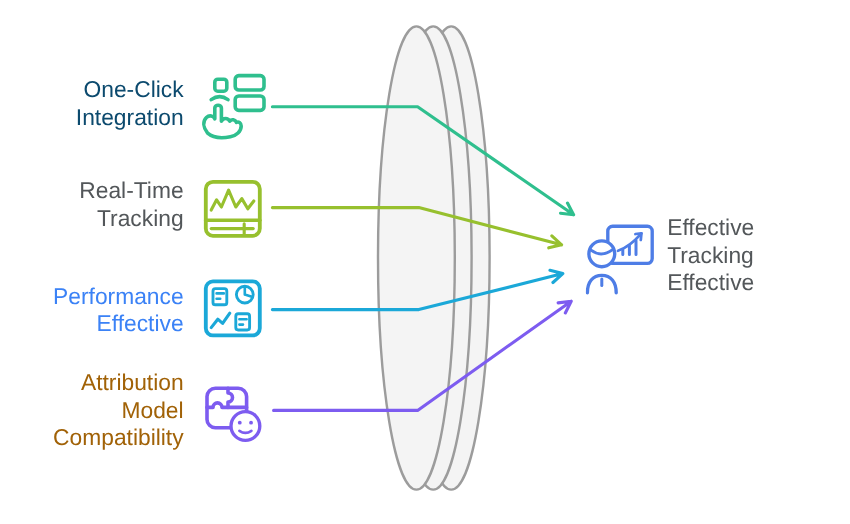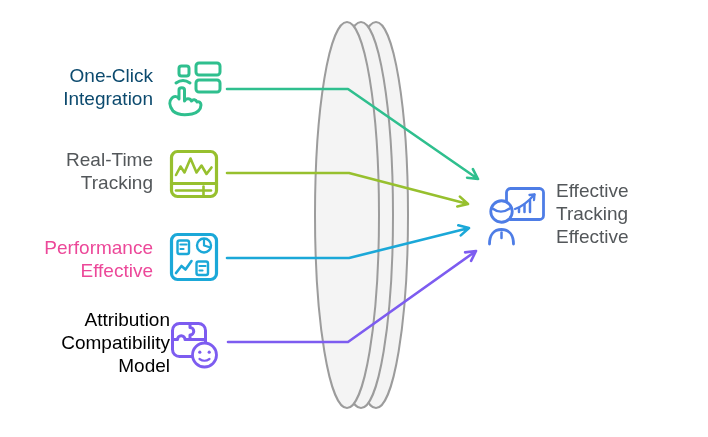--- a/index.html
+++ b/index.html
@@ -50,40 +50,40 @@
   </div>
 
   <svg class="icon" style="left: 168px; top: 146px; color: rgb(151, 192, 46);" width="52" height="56" viewBox="0 0 52 56" fill="none" stroke="currentColor" stroke-linecap="round" stroke-linejoin="round">
     <rect x="3.5" y="5.5" width="45" height="45" rx="6" stroke-width="3.2"></rect>
     <line x1="3.5" y1="37.5" x2="48.5" y2="37.5" stroke-width="3"></line>
     <polyline points="8,29 12.5,20.5 16.5,26.5 22.5,12.5 28.5,26.5 33.5,19.5 38.5,28 43.5,21.5" stroke-width="2.6"></polyline>
     <line x1="8" y1="44.5" x2="43" y2="44.5" stroke-width="2.6"></line>
     <line x1="35.5" y1="40.5" x2="35.5" y2="48.5" stroke-width="2.6"></line>
   </svg>
 
-  <div class="label right" style="right: 555px; top: 236px; color: #ec4899;">
+  <div class="label right" style="right: 555px; top: 236px; color: #3b82f6;">
     <div>Performance</div>
     <div>Effective</div>
   </div>
 
   <svg class="icon" style="left: 168px; top: 230px; color: rgb(27, 168, 216);" width="52" height="54" viewBox="0 0 52 54" fill="none" stroke="currentColor" stroke-linecap="round" stroke-linejoin="round">
     <rect x="3.5" y="4.5" width="45" height="45" rx="6" stroke-width="3.2"></rect>
     <rect x="9.5" y="10.5" width="11.5" height="13.5" rx="2" stroke-width="2.4"></rect>
     <path d="M12.5 14.5 H18.5 M12.5 19 H15.5" stroke-width="2.2"></path>
     <circle cx="36" cy="15.5" r="7" stroke-width="2.4"></circle>
     <path d="M36 15.5 V9.5 M36 15.5 L42.5 17.5" stroke-width="2.2"></path>
     <path d="M8 43 L13.5 36 L17.5 39.5 L23.5 31" stroke-width="2.6"></path>
     <rect x="28.5" y="31.5" width="11.5" height="13.5" rx="2" stroke-width="2.4"></rect>
     <path d="M31.5 36 H37.5 M31.5 40.5 H34.5" stroke-width="2.2"></path>
   </svg>
 
-  <div class="label right" style="right: 538px; top: 308px; color: #000000;">
+  <div class="label right" style="right: 555px; top: 308px; color: #a16207;">
     <div>Attribution</div>
+    <div>Model</div>
     <div>Compatibility</div>
-    <div>Model</div>
   </div>
 
   <svg class="icon" style="left: 166px; top: 315px; color: rgb(125, 92, 240);" width="54" height="56" viewBox="0 0 54 56" fill="none" stroke="currentColor" stroke-linecap="round" stroke-linejoin="round">
     <rect x="6.5" y="8.5" width="33" height="33" rx="7" stroke-width="3"></rect>
     <path d="M6.5 24.5 H11.5 A3.75 3.75 0 0 1 19 24.5 H39.5" stroke-width="3"></path>
     <path d="M24 8.5 V12.5 A3.75 3.75 0 0 1 24 20 V24.5" stroke-width="3"></path>
     <circle cx="38.5" cy="40" r="12" fill="#ffffff" stroke-width="2.8"></circle>
     <circle cx="33.8" cy="37.2" r="1.6" fill="currentColor" stroke="none"></circle>
     <circle cx="43.2" cy="37.2" r="1.6" fill="currentColor" stroke="none"></circle>
     <path d="M33.5 44 Q38.5 47.5 43.5 44" stroke-width="2.2"></path>

